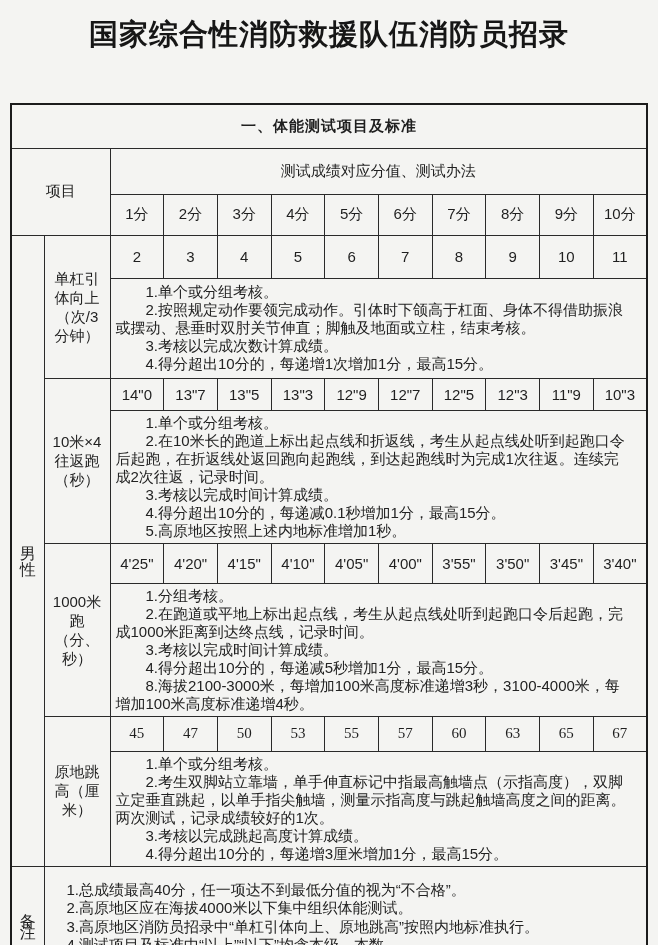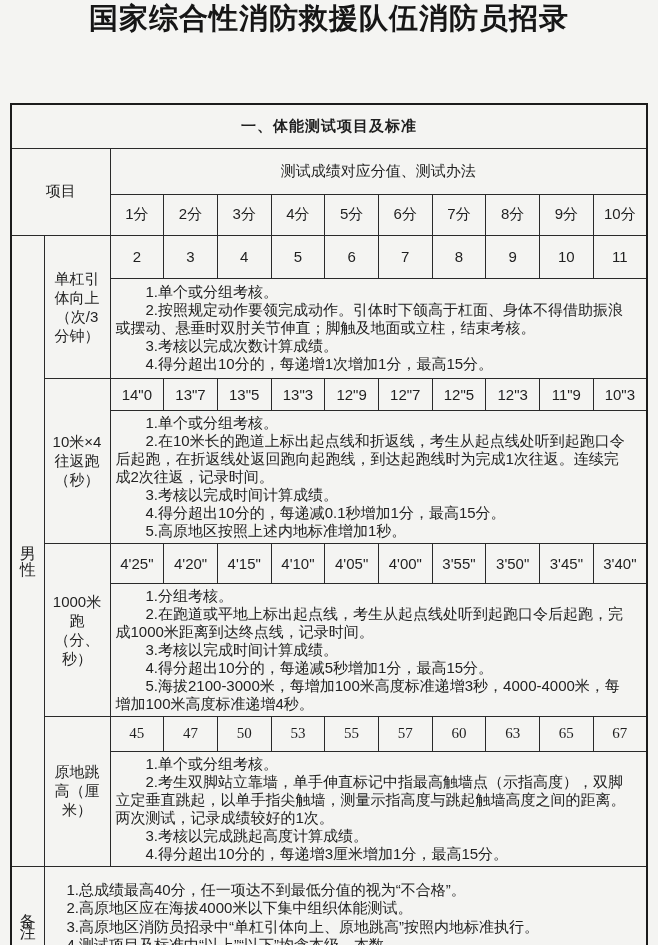--- a/index.html
+++ b/index.html
@@ -8,21 +8,21 @@
     width: 658px;
     height: 945px;
     background: #f4f4f2;
     font-family: "Liberation Sans", "DejaVu Sans", sans-serif;
     color: #1f1f1f;
     overflow: hidden;
   }
   .page { width: 658px; height: 945px; position: relative; }
 
   .doc-title {
-    padding-top: 0;
+    padding-top: 16px;
     text-align: center;
     font-size: 29px;
     font-weight: 700;
     line-height: 37px;
     color: #161616;
     letter-spacing: 1px;
   }
 
   table.std {
     position: absolute;
@@ -213,21 +213,21 @@
         <td class="value-cell">3'45"</td>
         <td class="value-cell">3'40"</td>
       </tr>
 
       <tr class="h-r3d">
         <td class="method-cell" colspan="10">
           <p>1.分组考核。</p>
           <p>2.在跑道或平地上标出起点线，考生从起点线处听到起跑口令后起跑，完成1000米距离到达终点线，记录时间。</p>
           <p>3.考核以完成时间计算成绩。</p>
           <p>4.得分超出10分的，每递减5秒增加1分，最高15分。</p>
-          <p>5.海拔2100-3000米，每增加100米高度标准递增3秒，4000-4000米，每增加100米高度标准递增4秒。</p>
+          <p>8.海拔2100-3000米，每增加100米高度标准递增3秒，3100-4000米，每增加100米高度标准递增4秒。</p>
         </td>
       </tr>
 
       <tr class="h-r4v">
         <td class="item-name" rowspan="2">原地跳高（厘米）</td>
         <td class="value-cell">45</td>
         <td class="value-cell">47</td>
         <td class="value-cell">50</td>
         <td class="value-cell">53</td>
         <td class="value-cell">55</td>

